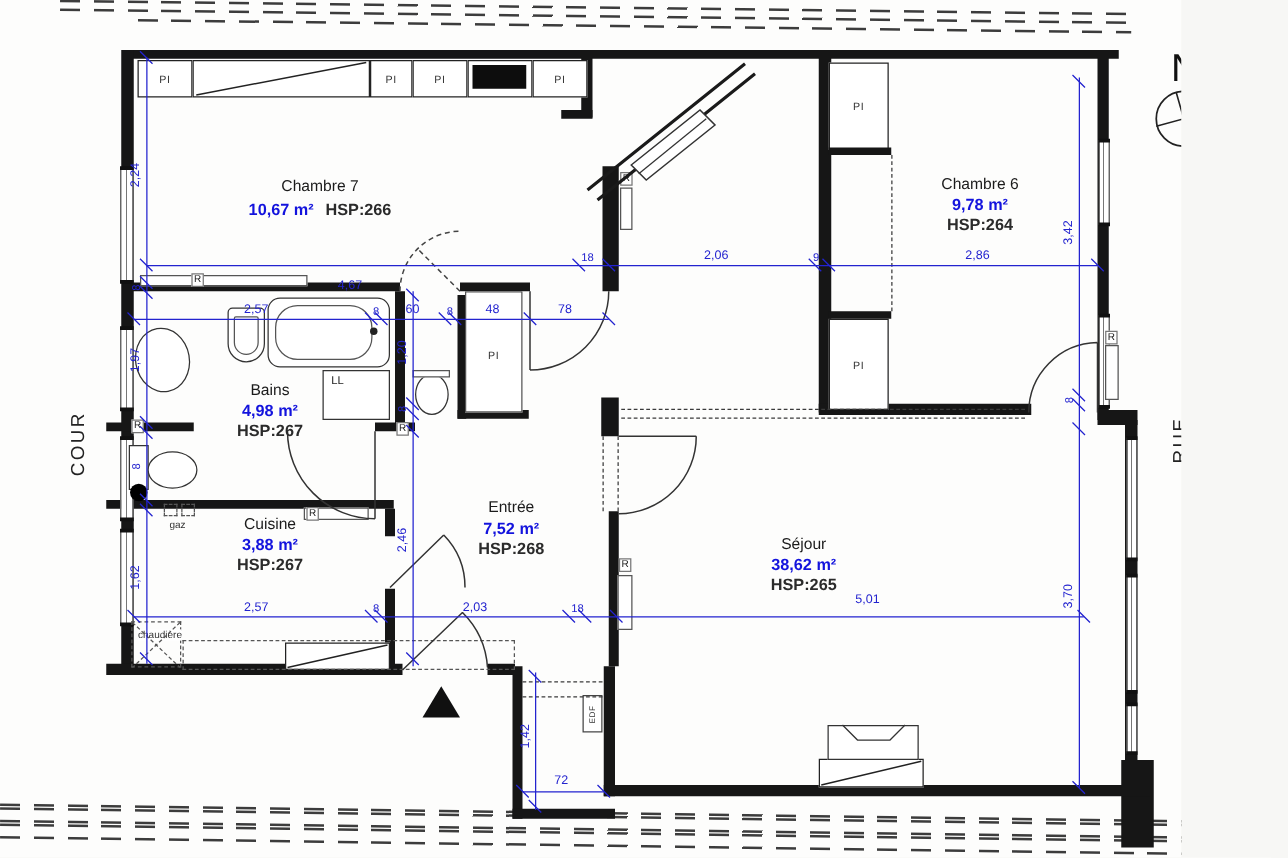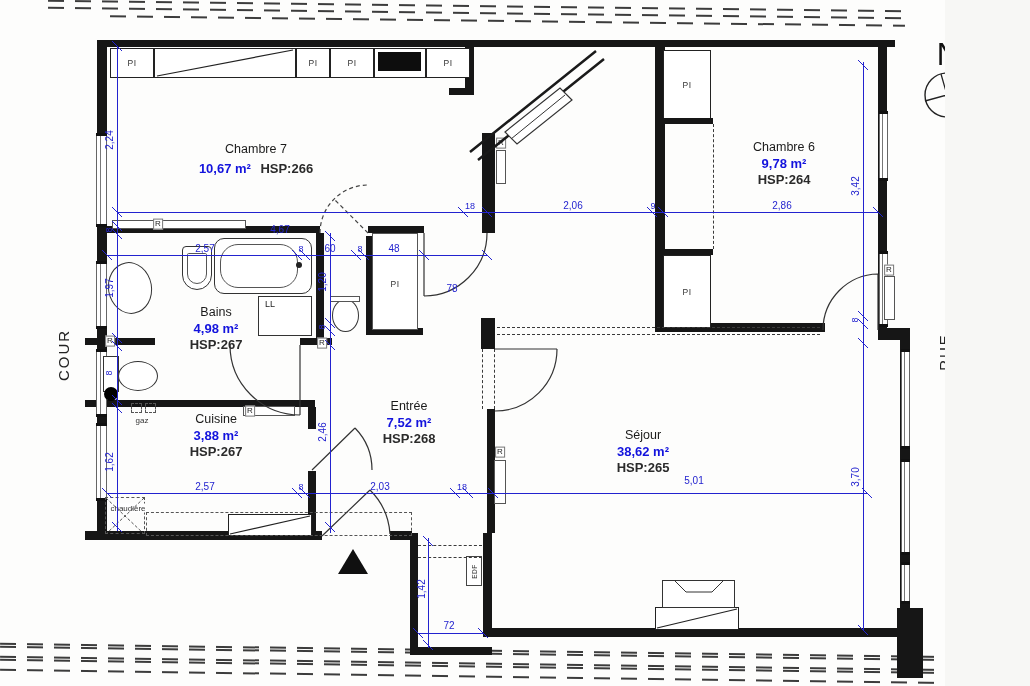--- a/index.html
+++ b/index.html
@@ -221,21 +221,21 @@
   <div class="dim sm" style="left:470px;top:211px;">18</div>
   <div class="dim" style="left:573px;top:211px;">2,06</div>
   <div class="dim sm" style="left:653px;top:211px;">9</div>
   <div class="dim" style="left:782px;top:211px;">2,86</div>
 
   <div class="dim" style="left:205px;top:254px;">2,57</div>
   <div class="dim sm" style="left:301px;top:254px;">8</div>
   <div class="dim" style="left:330px;top:254px;">60</div>
   <div class="dim sm" style="left:360px;top:254px;">8</div>
   <div class="dim" style="left:394px;top:254px;">48</div>
-  <div class="dim" style="left:452px;top:254px;margin-top:40px;">78</div>
+  <div class="dim" style="left:452px;top:254px;">78</div>
 
   <div class="dim" style="left:205px;top:492px;">2,57</div>
   <div class="dim sm" style="left:301px;top:492px;">8</div>
   <div class="dim" style="left:380px;top:492px;">2,03</div>
   <div class="dim sm" style="left:462px;top:492px;">18</div>
   <div class="dim" style="left:694px;top:486px;">5,01</div>
 
   <div class="dimv" style="left:109px;top:140px;">2,24</div>
   <div class="dimv sm" style="left:109px;top:230px;">8</div>
   <div class="dimv" style="left:109px;top:288px;">1,97</div>

